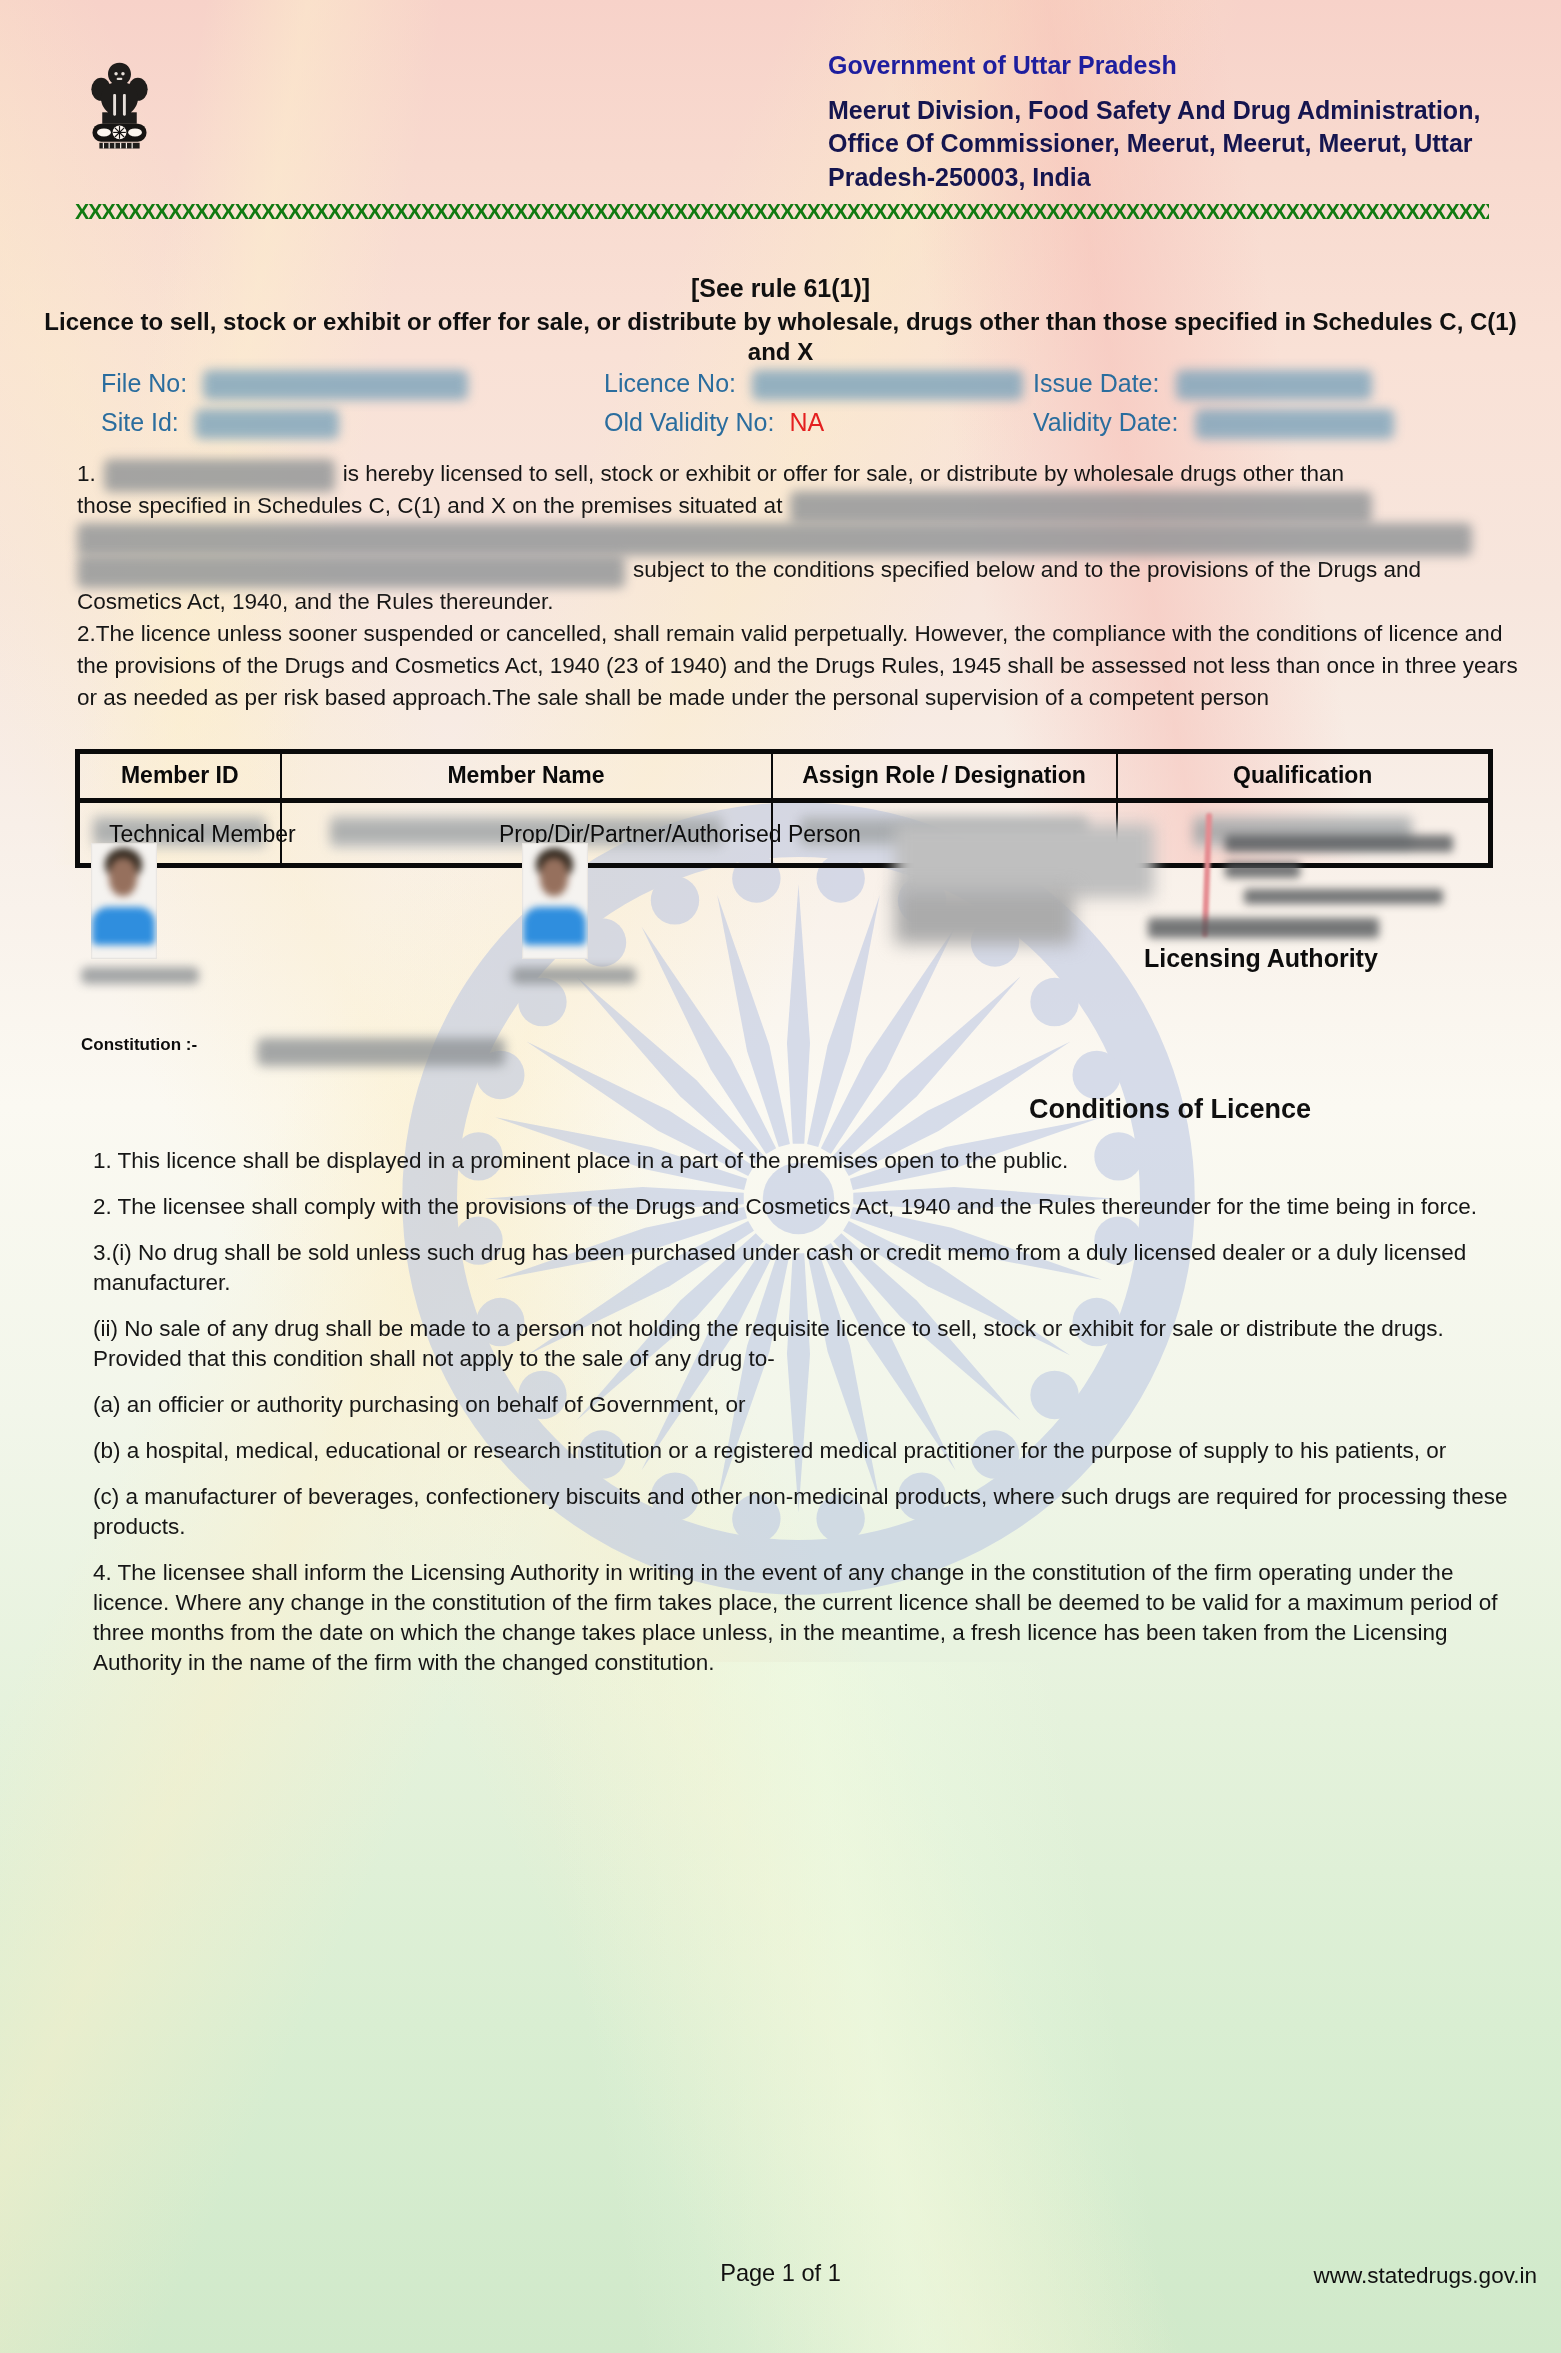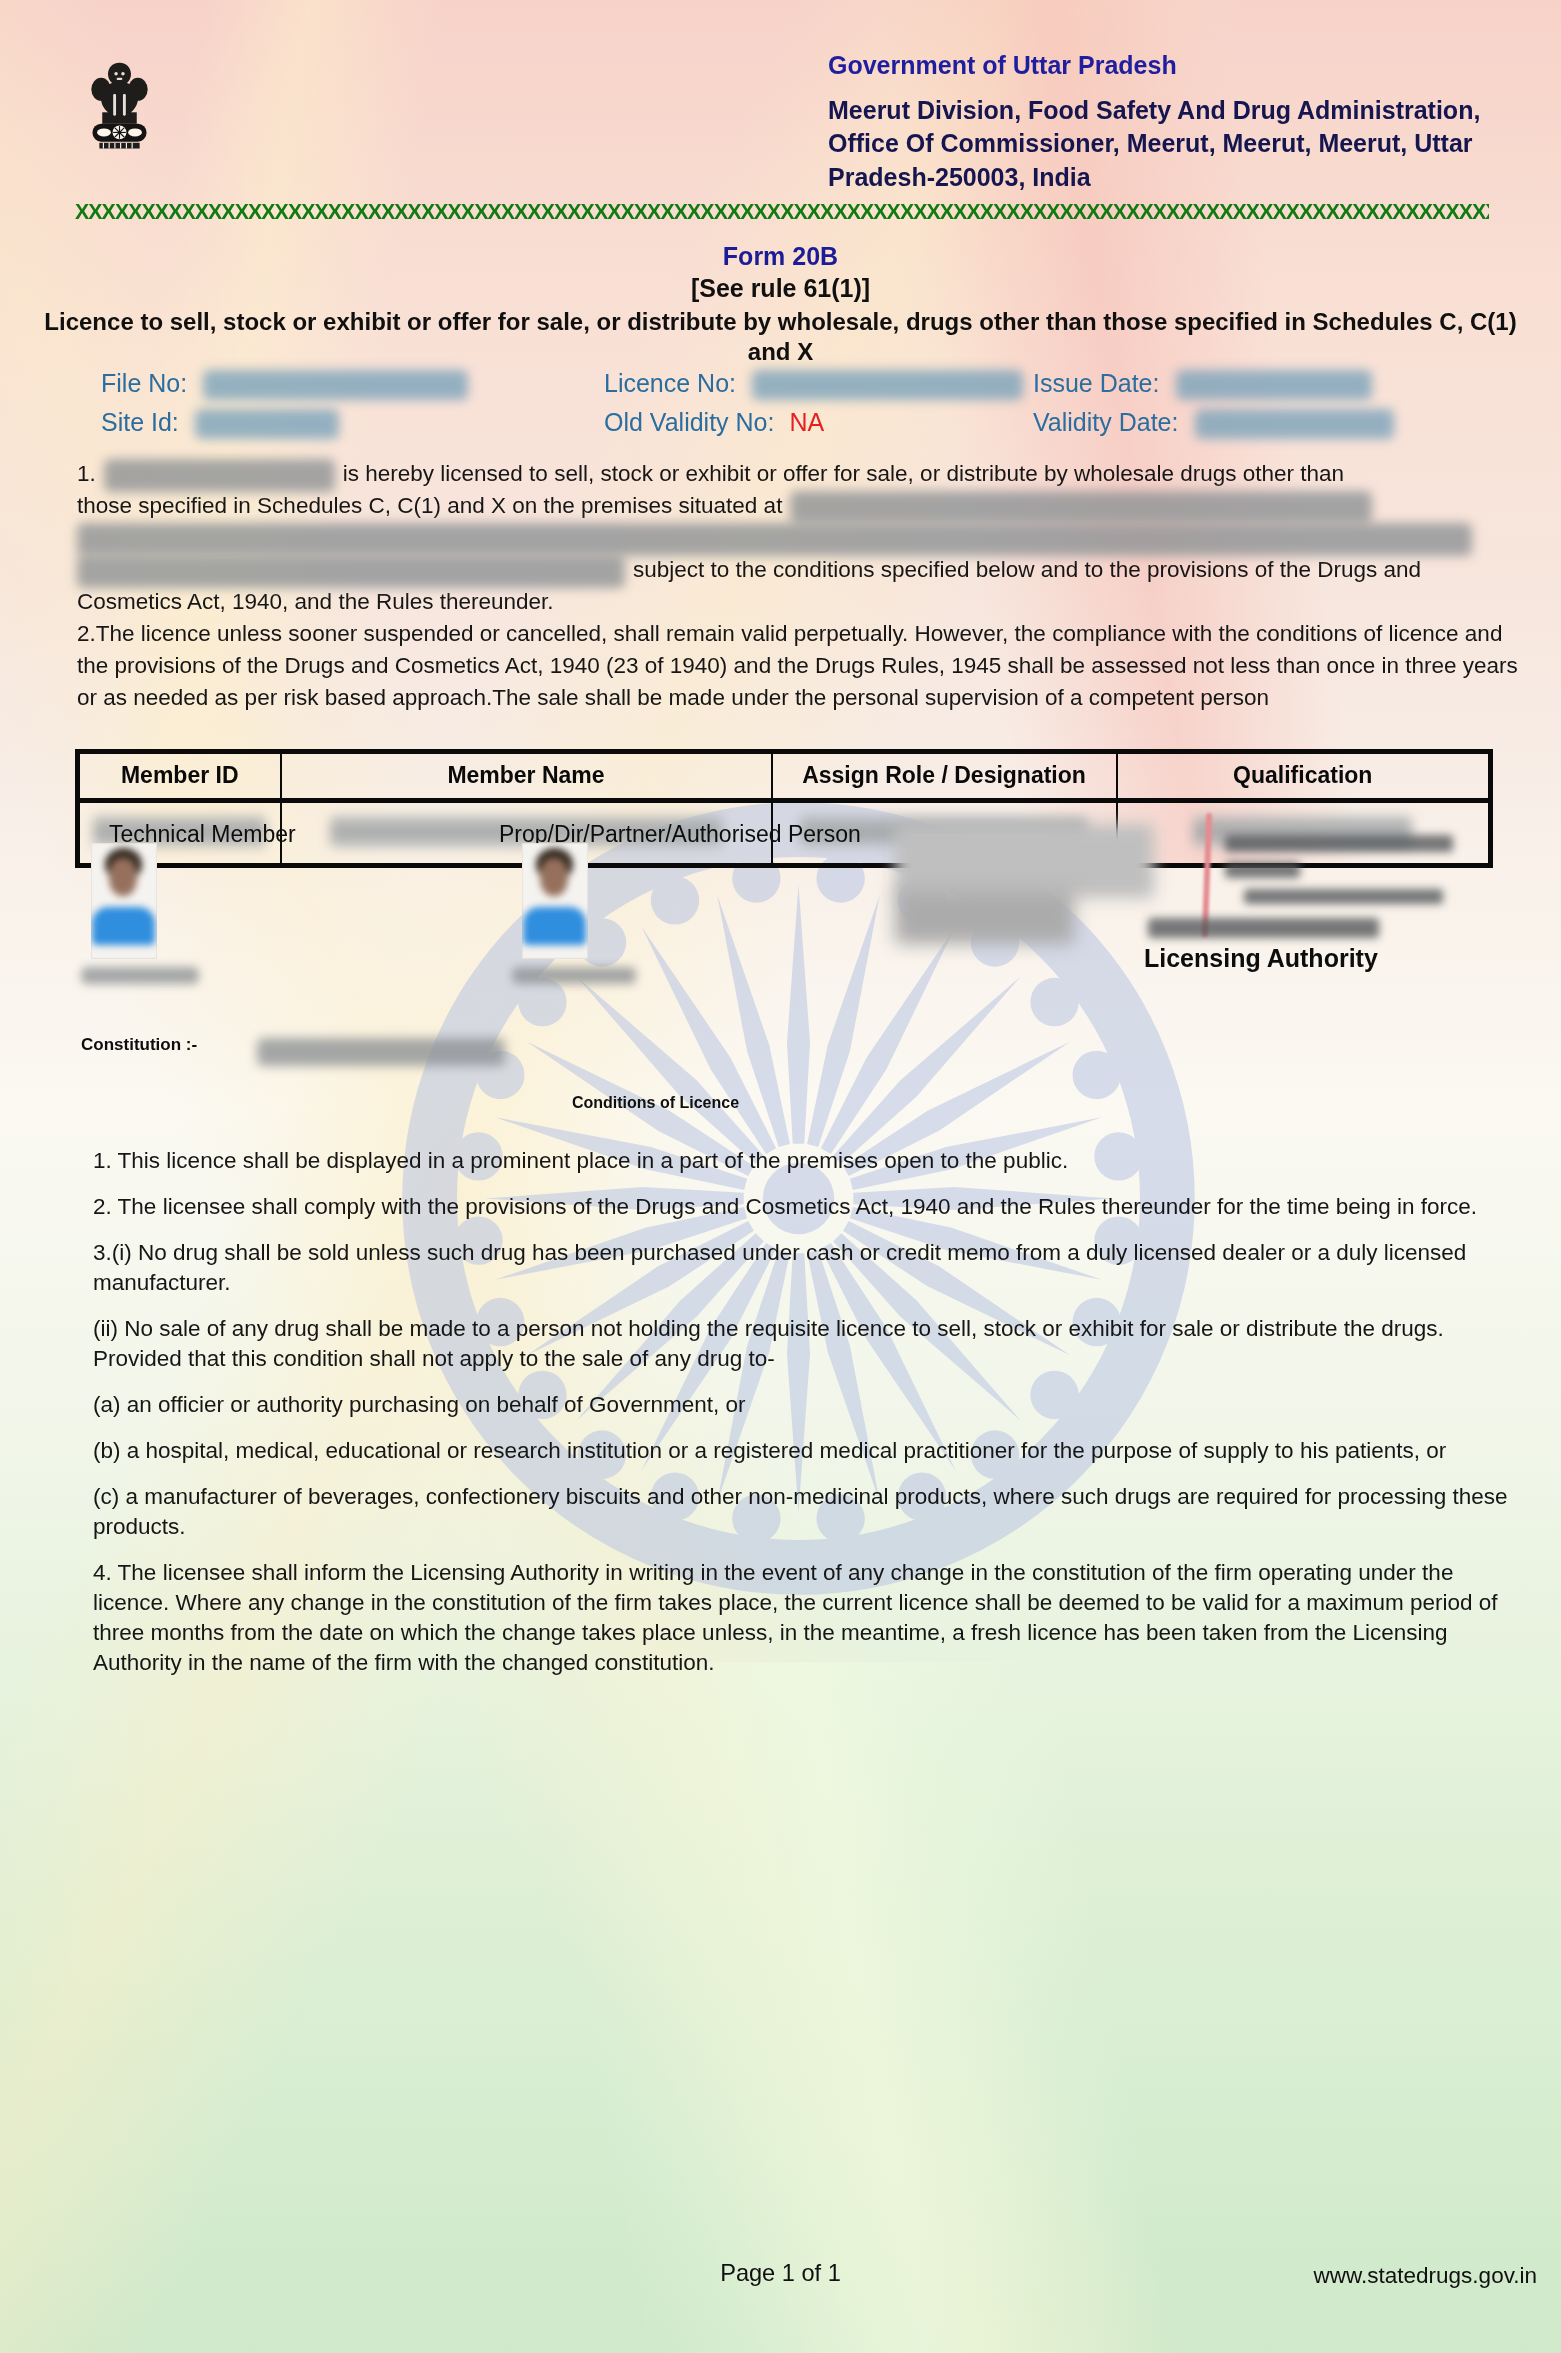--- a/index.html
+++ b/index.html
@@ -82,21 +82,21 @@
   .sig2{left:1225px;top:862px;width:75px;height:16px;}
   .sig3{left:1244px;top:889px;width:199px;height:15px;}
   .sig4{left:1148px;top:918px;width:231px;height:19.6px;}
   .sigline{filter:blur(4px);border-radius:3.5px;}
   .authority{position:absolute;left:1144px;top:944px;font-size:25px;font-weight:bold;color:#0d0d0d;}
 
   .constitution{position:absolute;left:81px;top:1035px;font-size:17px;font-weight:bold;color:#0d0d0d;}
   .constitution-blob{left:257px;top:1038px;width:248px;height:28px;}
 
   
-  .cond-heading{position:absolute;left:0;top:1094px;width:1311px;text-align:center;font-size:16px;font-weight:bold;color:#101010;}
+  .cond-heading{position:absolute;left:0;top:1094px;width:1311px;text-align:right;font-size:27px;font-weight:bold;color:#101010;}
   .conditions{position:absolute;left:77px;top:1130px;width:1453px;font-size:22.5px;line-height:30px;color:#161616;}
   .cond-item{margin:16px;}
 
   
   .footer-page{position:absolute;left:0;top:2260px;width:1561px;text-align:center;font-size:23.6px;color:#101010;}
   .footer-site{position:absolute;right:24px;top:2263px;font-size:22.5px;color:#101010;}
 
   
   .name-blob{height:17.3px;filter:blur(4.6px);}
 </style>
@@ -198,21 +198,20 @@
       </g>
     </svg>
   </div>
 
   <div class="header-text">
     <p class="gov-title">Government of Uttar Pradesh</p>
     <p class="dept-title">Meerut Division, Food Safety And Drug Administration, Office Of Commissioner, Meerut, Meerut, Meerut, Uttar Pradesh-250003, India</p>
   </div>
   <div class="xsep">XXXXXXXXXXXXXXXXXXXXXXXXXXXXXXXXXXXXXXXXXXXXXXXXXXXXXXXXXXXXXXXXXXXXXXXXXXXXXXXXXXXXXXXXXXXXXXXXXXXXXXXXXXXXXXXXXXXXXXXXXXXXXXXXXX</div>
 
-  <div class="form-name">Form 20B</div>
   <div class="form-rule">[See rule 61(1)]</div>
   <div class="form-title">Licence to sell, stock or exhibit or offer for sale, or distribute by wholesale, drugs other than those specified in Schedules C, C(1) and X</div>
 
   <div class="field" style="left:101px;top:369px;">
     <span class="lbl">File No:</span>
     <span class="redact r-blue" style="width:265px;"></span>
   </div>
   <div class="field" style="left:101px;top:408px;">
     <span class="lbl">Site Id:</span>
     <span class="redact r-blue" style="width:144px;"></span>

